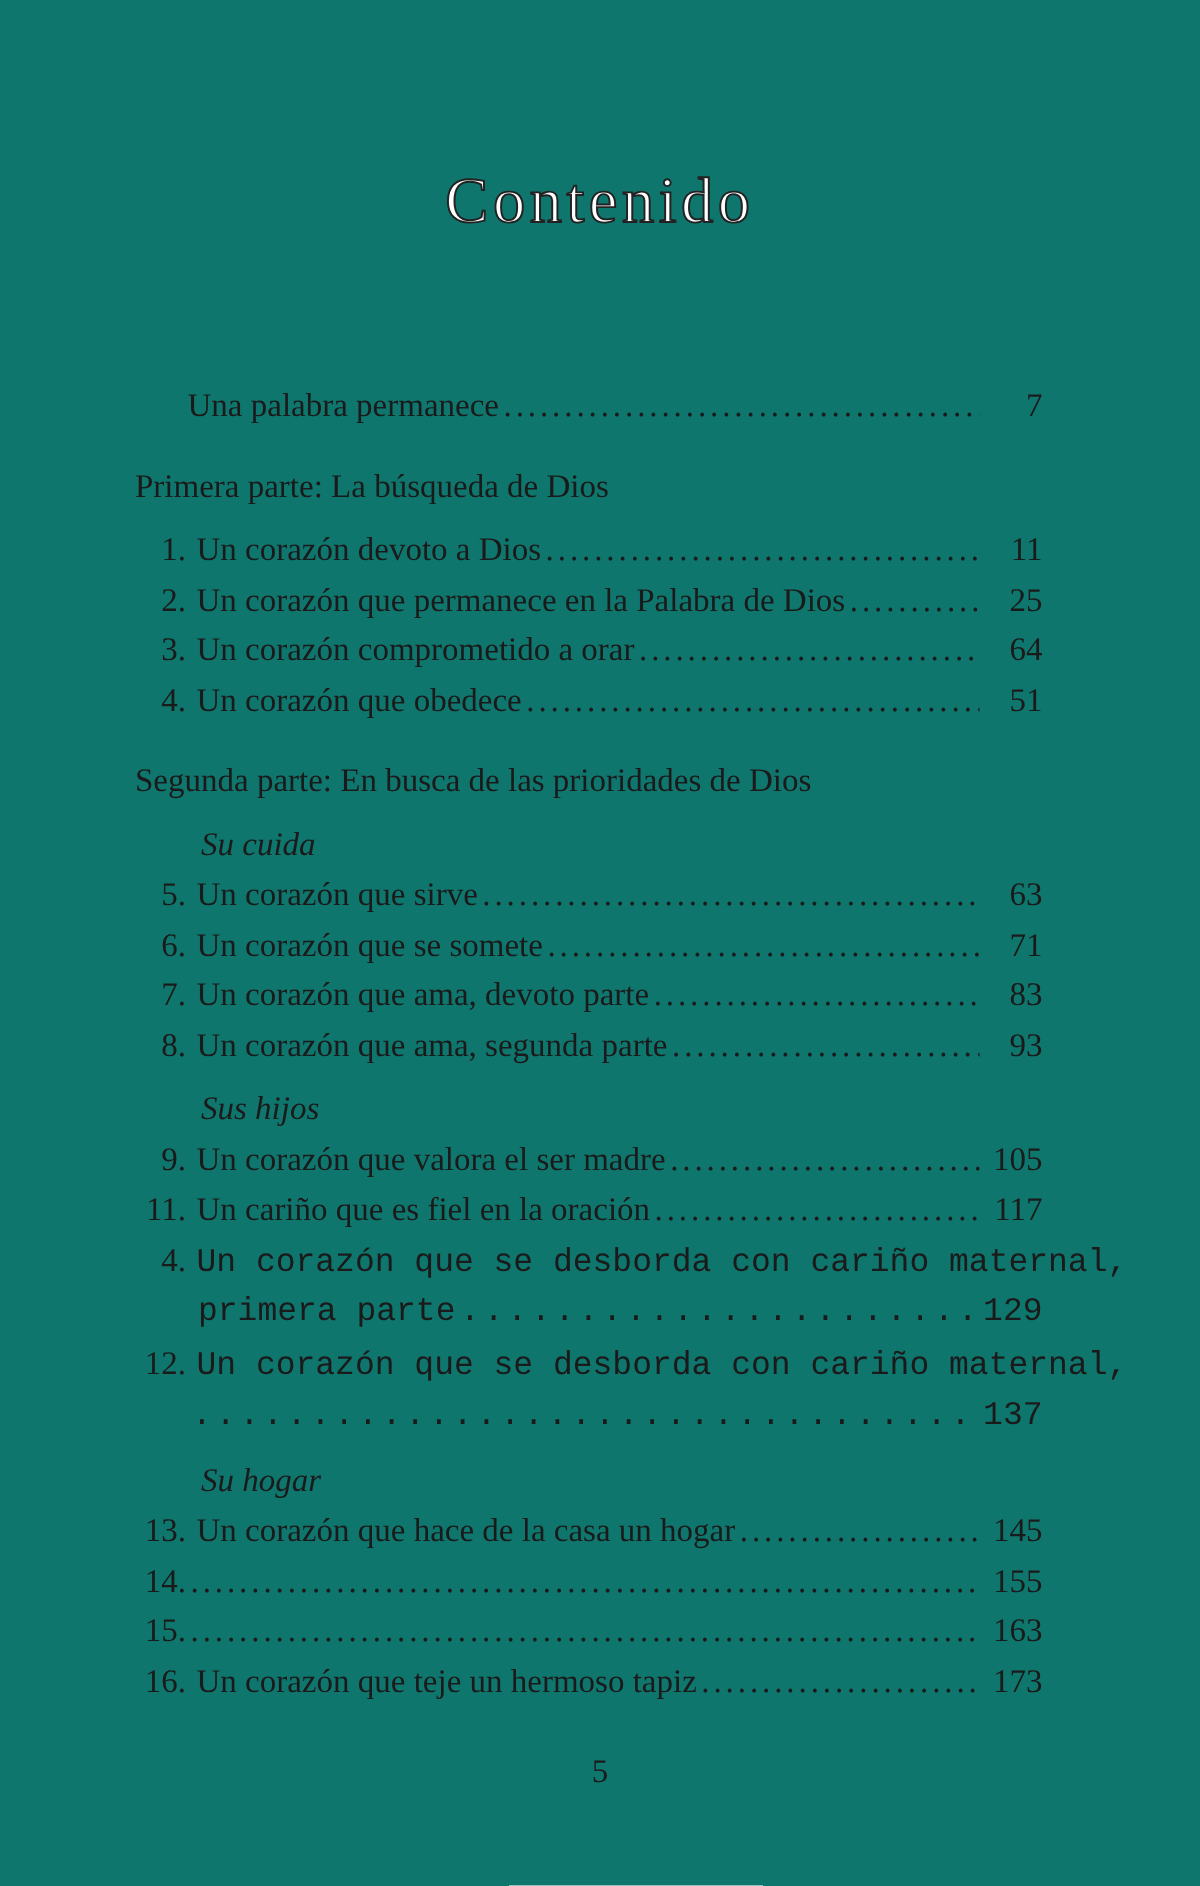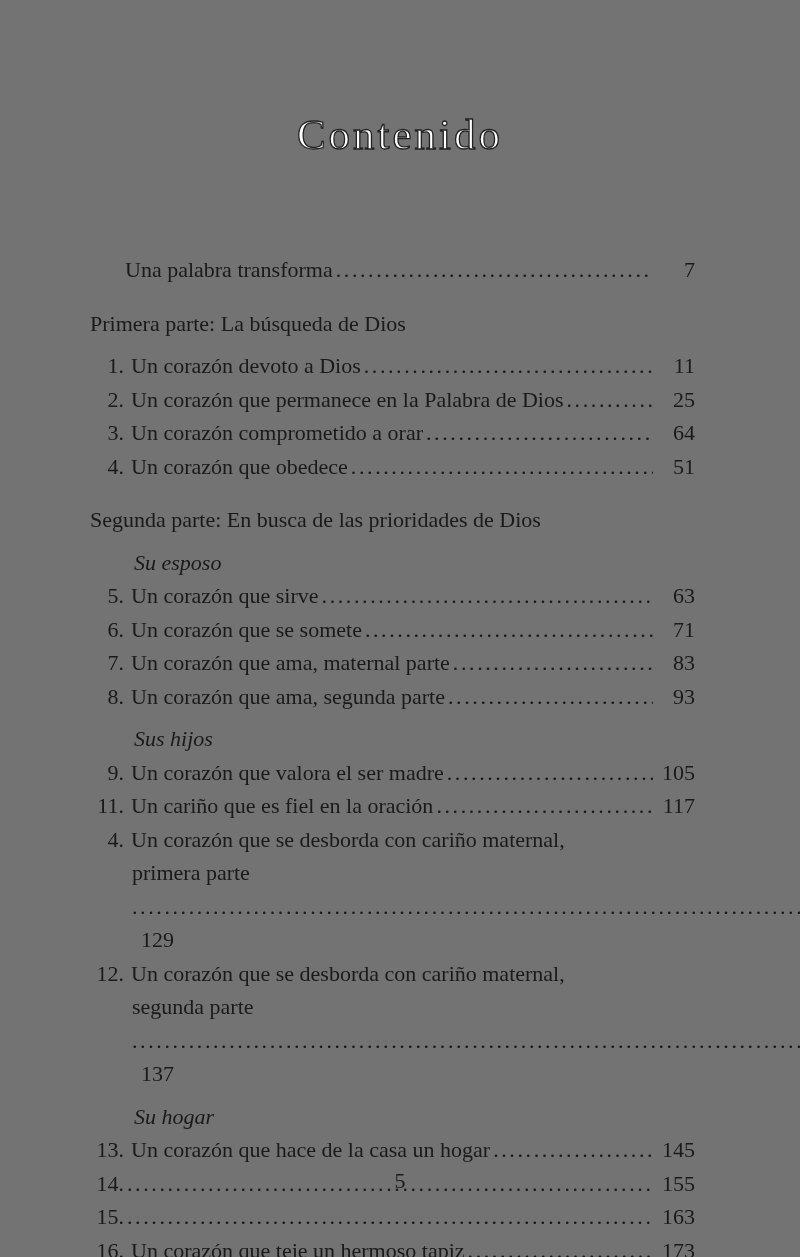--- a/index.html
+++ b/index.html
@@ -5,21 +5,21 @@
   * { margin: 0; padding: 0; box-sizing: border-box; }
   html, body { background: #ffffff; }
   body {
     width: 800px; height: 1257px;
     font-family: "Liberation Serif", serif;
     color: #1a1a1a;
   }
   .page {
     position: relative;
     width: 800px; height: 1257px;
-    background: #737373;
+    background: #0f766e;
     overflow: hidden;
   }
   .title {
     margin-top: 110px;
     text-align: center;
     font-size: 43px;
     letter-spacing: 3px;
     font-weight: 400;
     color: #333;
   }
@@ -67,42 +67,42 @@
     white-space: nowrap;
     letter-spacing: 2.6px;
     margin-left: 3px;
     color: #1a1a1a;
   }
   .pagenum {
     flex: none;
     min-width: 42px;
     text-align: right;
   }
-  .cols { flex: 1 1 auto; min-width: 0; }
+  .cols { flex: 1 1 auto; min-width: 0; font-family: Liberation Mono, monospace; }
   .cols .l1 { margin-left: 7px; line-height: 33.5px; white-space: nowrap; }
-  .cols .l2 { display: flex; align-items: baseline; line-height: 33.5px; margin-left: 1px; flex-direction: column; }
+  .cols .l2 { display: flex; align-items: baseline; line-height: 33.5px; margin-left: 1px; }
   .footer {
     position: absolute;
     top: 1168px;
     left: 0; right: 0;
     text-align: center;
     font-size: 22px;
   }
 </style>
 </head>
 <body>
 
 <div class="page">
 
   <h1 class="title">Contenido</h1>
 
   <div class="toc">
 
     <div class="row front">
-      <span class="label">Una palabra transforma</span>
+      <span class="label">Una palabra permanece</span>
       <span class="dots">................................................................................................................................................................</span>
       <span class="pagenum">7</span>
     </div>
 
     <span class="heading">Primera parte: La búsqueda de Dios</span>
 
     <div class="row entry">
       <span class="num">1.</span>
       <span class="label">Un corazón devoto a Dios</span>
       <span class="dots">................................................................................................................................................................</span>
@@ -125,39 +125,39 @@
 
     <div class="row entry">
       <span class="num">4.</span>
       <span class="label">Un corazón que obedece</span>
       <span class="dots">................................................................................................................................................................</span>
       <span class="pagenum">51</span>
     </div>
 
     <span class="heading">Segunda parte: En busca de las prioridades de Dios</span>
 
-    <span class="sub">Su esposo</span>
+    <span class="sub">Su cuida</span>
 
     <div class="row entry">
       <span class="num">5.</span>
       <span class="label">Un corazón que sirve</span>
       <span class="dots">................................................................................................................................................................</span>
       <span class="pagenum">63</span>
     </div>
 
     <div class="row entry">
       <span class="num">6.</span>
       <span class="label">Un corazón que se somete</span>
       <span class="dots">................................................................................................................................................................</span>
       <span class="pagenum">71</span>
     </div>
 
     <div class="row entry">
       <span class="num">7.</span>
-      <span class="label">Un corazón que ama, maternal parte</span>
+      <span class="label">Un corazón que ama, devoto parte</span>
       <span class="dots">................................................................................................................................................................</span>
       <span class="pagenum">83</span>
     </div>
 
     <div class="row entry">
       <span class="num">8.</span>
       <span class="label">Un corazón que ama, segunda parte</span>
       <span class="dots">................................................................................................................................................................</span>
       <span class="pagenum">93</span>
     </div>
@@ -188,21 +188,20 @@
           <span class="pagenum">129</span>
         </div>
       </div>
     </div>
 
     <div class="row entry">
       <span class="num">12.</span>
       <div class="cols">
         <div class="l1 label">Un corazón que se desborda con cariño maternal,</div>
         <div class="l2">
-          <span class="label">segunda parte</span>
           <span class="dots">................................................................................................................................................................</span>
           <span class="pagenum">137</span>
         </div>
       </div>
     </div>
 
     <span class="sub">Su hogar</span>
 
     <div class="row entry">
       <span class="num">13.</span>

